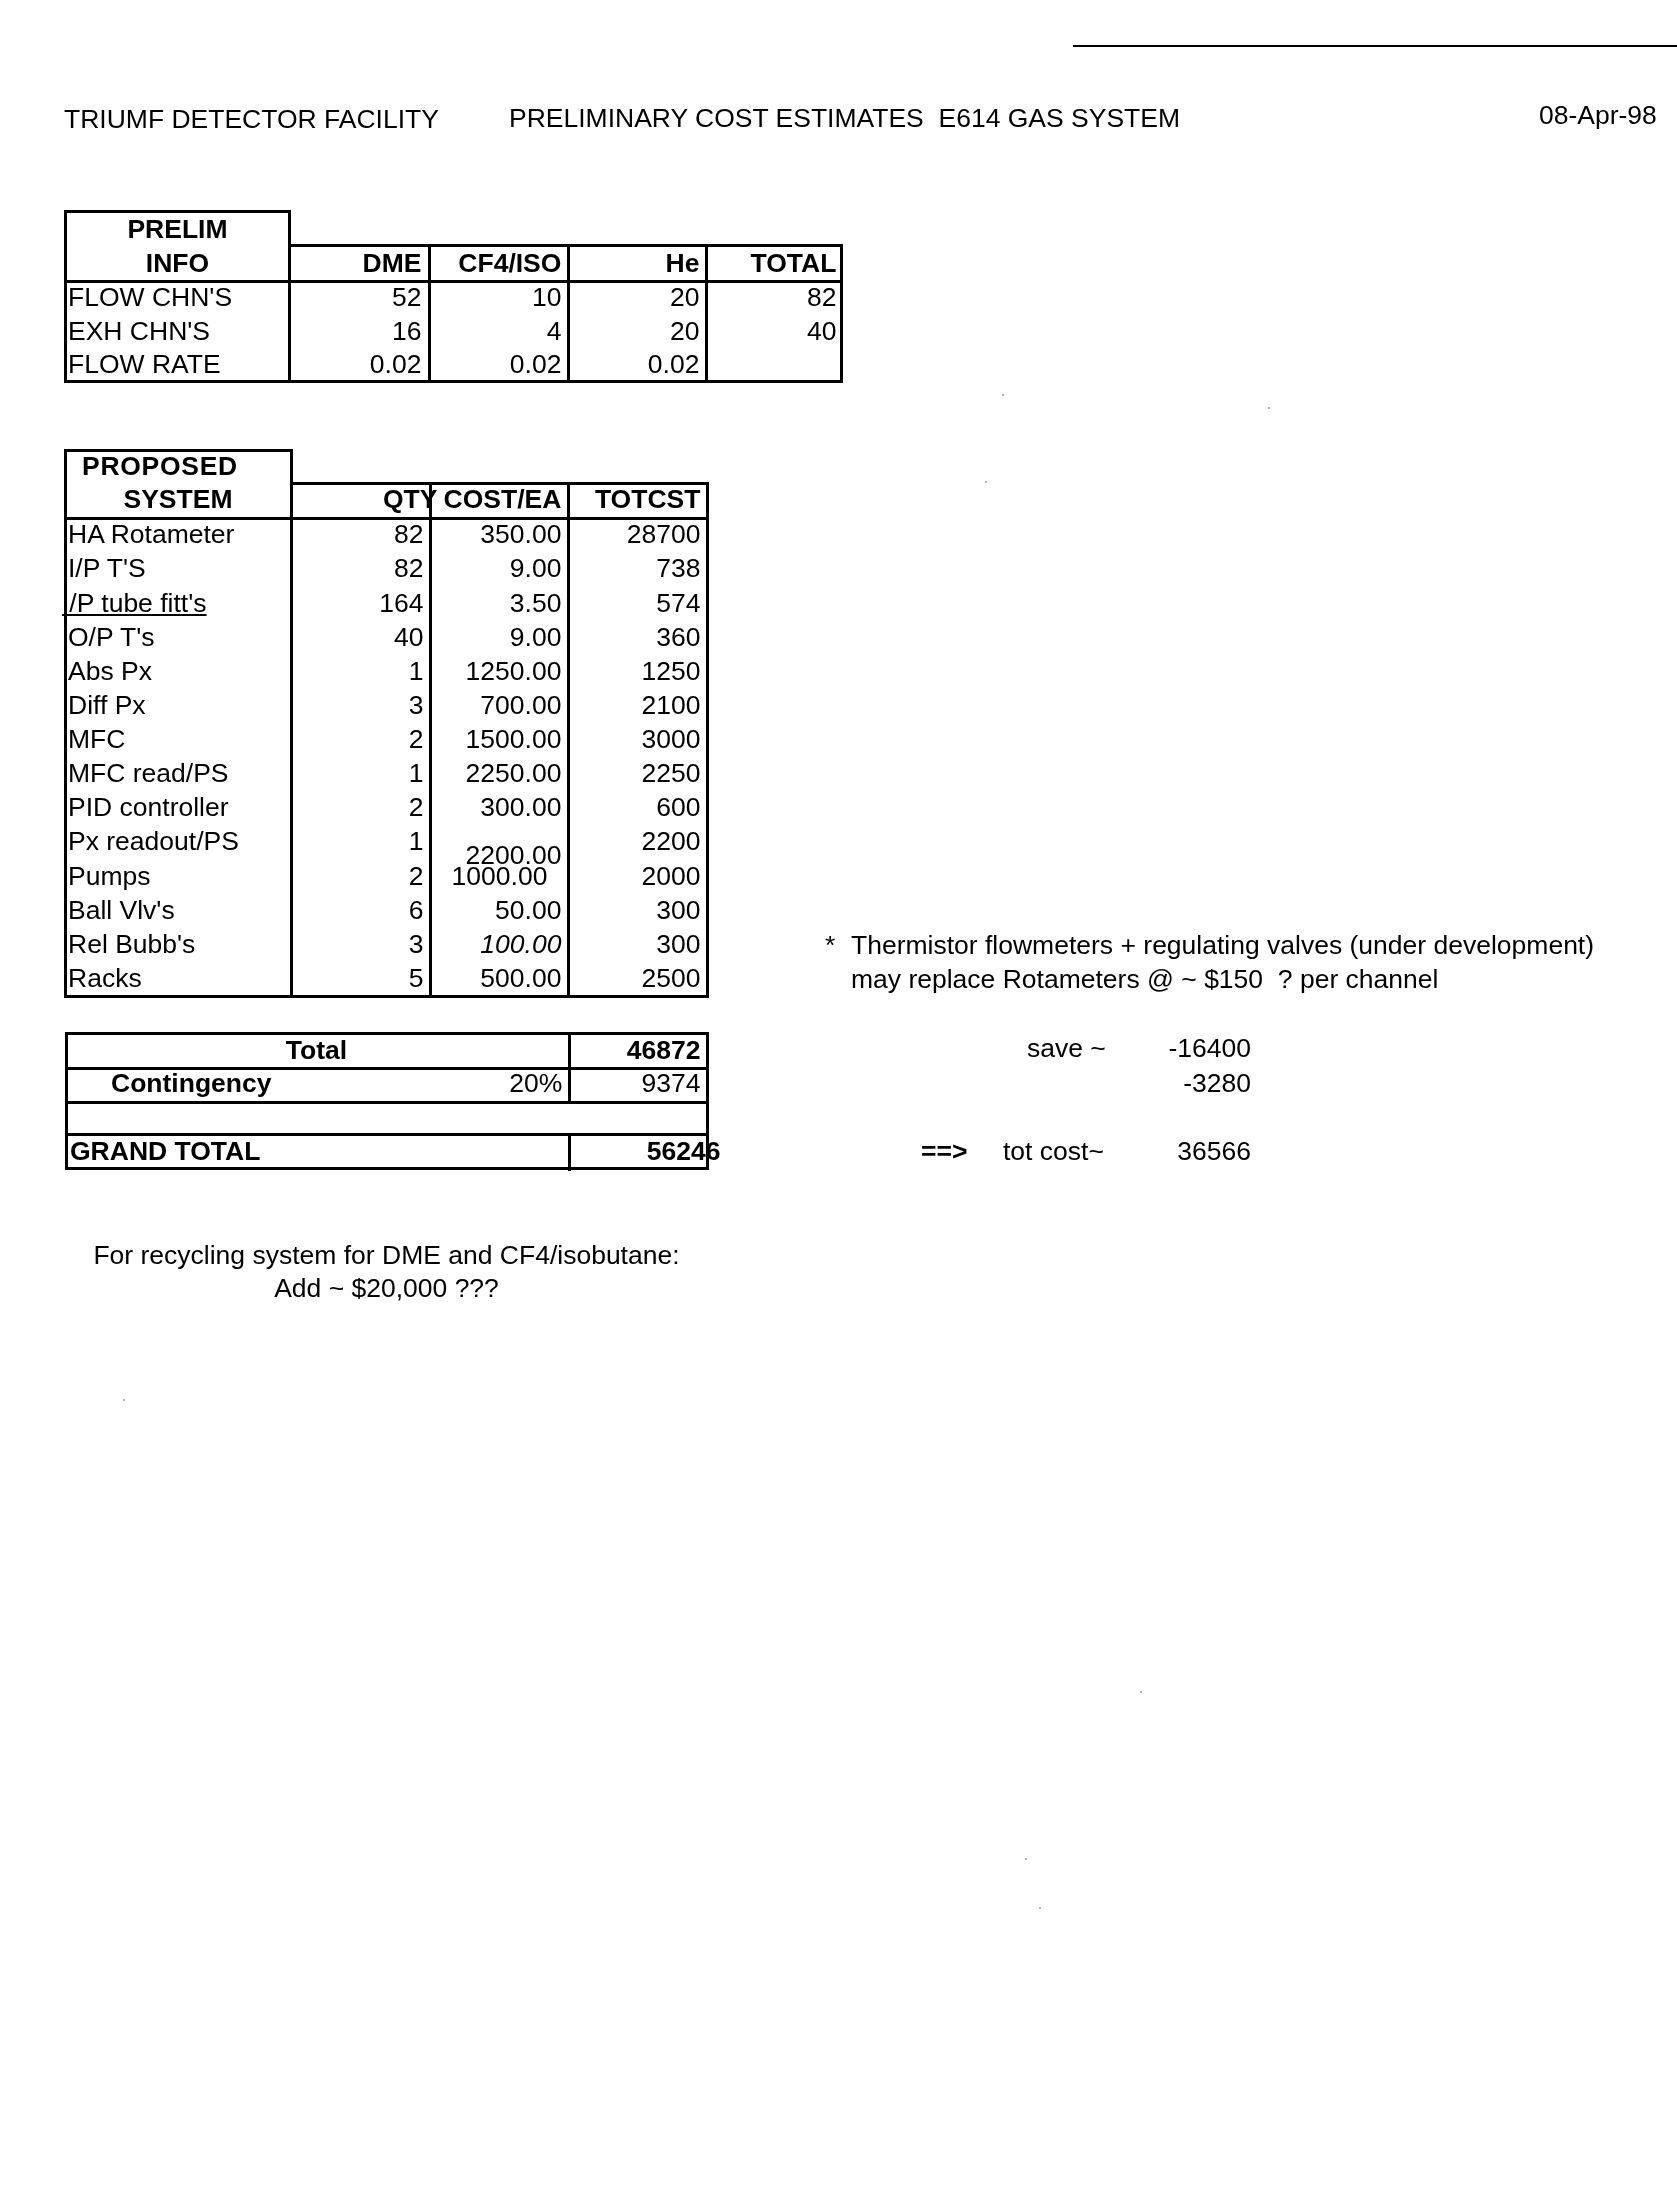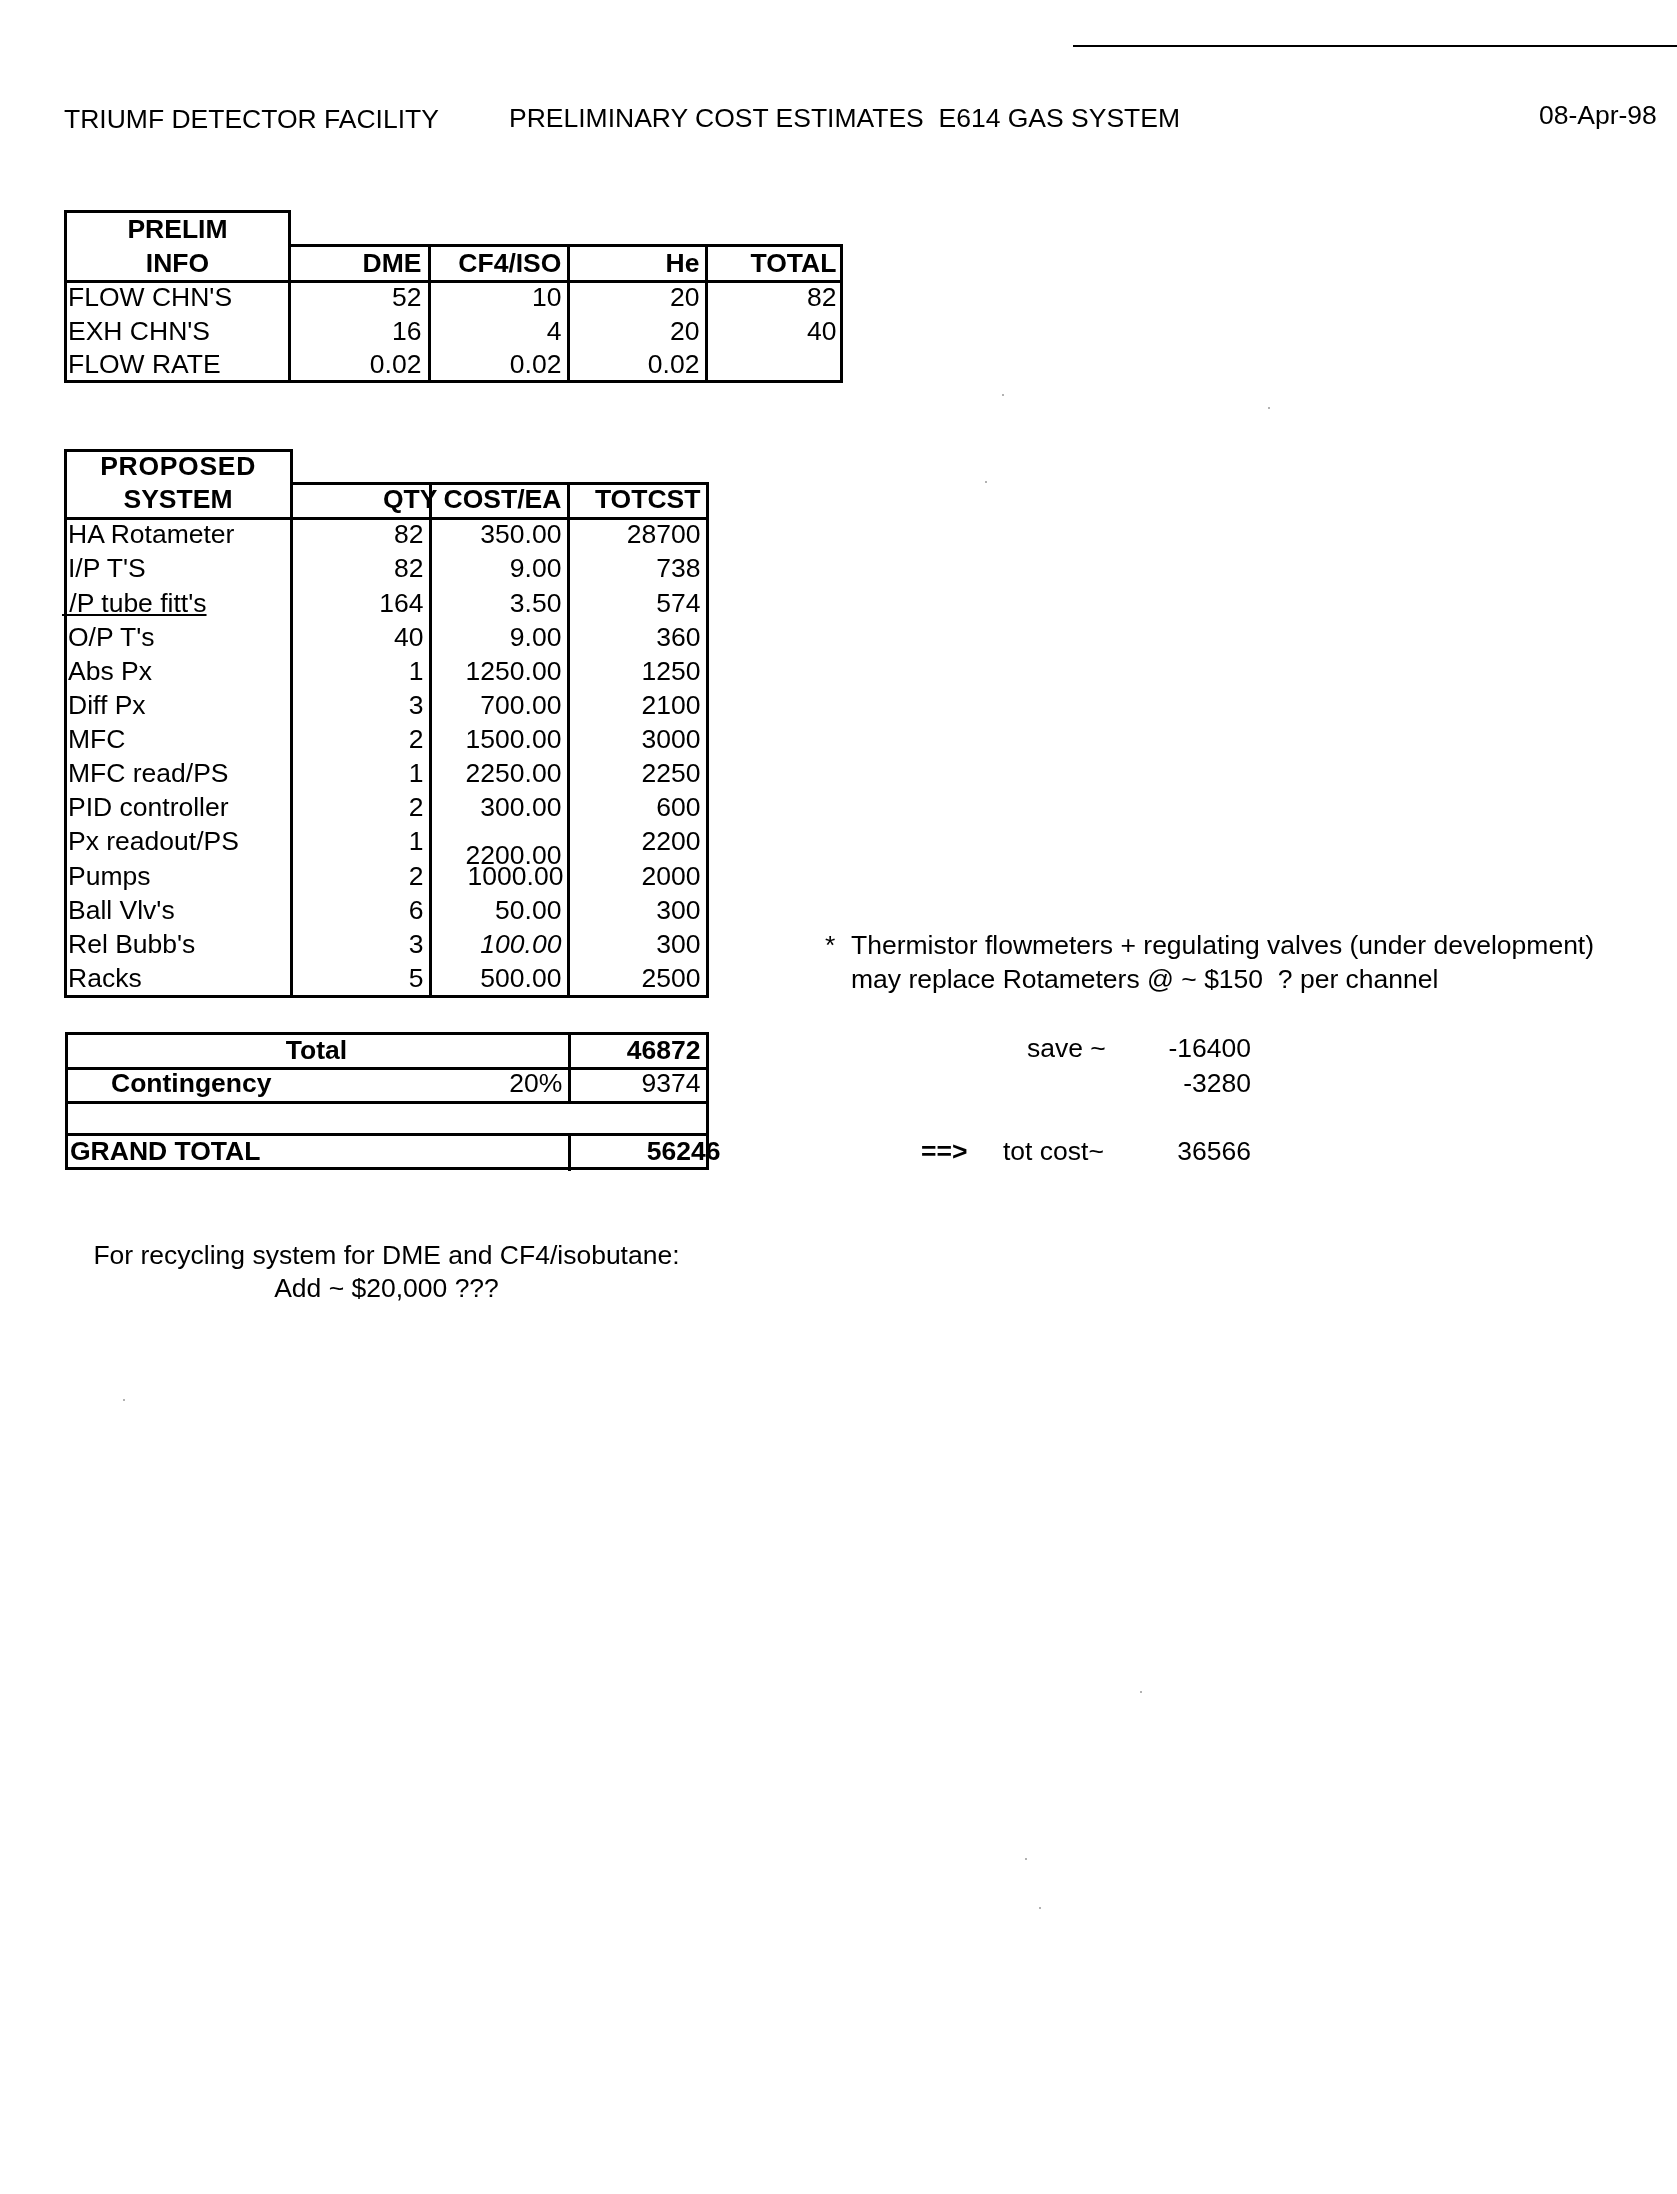--- a/index.html
+++ b/index.html
@@ -72,21 +72,21 @@
     <div class="cell r" style="left:428px; top:348px; width:139px;">0.02</div>
     <div class="cell r" style="left:567px; top:348px; width:138px;">0.02</div>
     <div class="cell r" style="left:705px; top:348px; width:137px;"></div>
   </div>
 </div>
 
 <div id="proposed">
   <div class="hline" style="left:64px; top:449px; width:228px;"></div>
   <div class="vline" style="left:64px; top:449px; height:549px;"></div>
   <div class="vline" style="left:290px; top:449px; height:549px;"></div>
-  <div class="cell c b" style="left:64px; top:450px; width:192px; letter-spacing:0.7px;text-align:right;">PROPOSED</div>
+  <div class="cell c b" style="left:64px; top:450px; width:192px; letter-spacing:0.7px;">PROPOSED</div>
   <div class="cell c b" style="left:64px; top:483px; width:228px;">SYSTEM</div>
   <div class="hline" style="left:290px; top:482px; width:419px;"></div>
   <div class="hline" style="left:64px; top:517px; width:645px;"></div>
   <div class="hline" style="left:64px; top:995px; width:645px;"></div>
   <div class="vline" style="left:429px; top:482px; height:515px;"></div>
   <div class="vline" style="left:567px; top:482px; height:515px;"></div>
   <div class="vline" style="left:706px; top:482px; height:515px;"></div>
 
   <div class="cell r b" style="left:290px; top:483px; width:153px;">QTY</div>
   <div class="cell r b" style="left:429px; top:483px; width:138px;">COST/EA</div>
@@ -149,21 +149,21 @@
       </div>
       <div>
         <div class="cell" style="left: 68px; top: 825px; width: 222px;">Px readout/PS</div>
         <div class="cell r" style="left: 290px; top: 825px; width: 139px;">1</div>
         <div class="cell r" style="left: 429px; top: 825px; width: 138px; margin-top: 14px;">2200.00</div>
         <div class="cell r" style="left: 567px; top: 825px; width: 139px;">2200</div>
       </div>
       <div>
         <div class="cell" style="left: 68px; top: 860px; width: 222px;">Pumps</div>
         <div class="cell r" style="left: 290px; top: 860px; width: 139px;">2</div>
-        <div class="cell r" style="left: 429px; top: 860px; width: 124px; margin-left: 16px;">1000.00</div>
+        <div class="cell r" style="left: 429px; top: 860px; width: 124px;">1000.00</div>
         <div class="cell r" style="left: 567px; top: 860px; width: 139px;">2000</div>
       </div>
       <div>
         <div class="cell" style="left: 68px; top: 894px; width: 222px;">Ball Vlv's</div>
         <div class="cell r" style="left: 290px; top: 894px; width: 139px;">6</div>
         <div class="cell r" style="left: 429px; top: 894px; width: 138px;">50.00</div>
         <div class="cell r" style="left: 567px; top: 894px; width: 139px;">300</div>
       </div>
       <div>
         <div class="cell" style="left: 68px; top: 928px; width: 222px;">Rel Bubb's</div>

